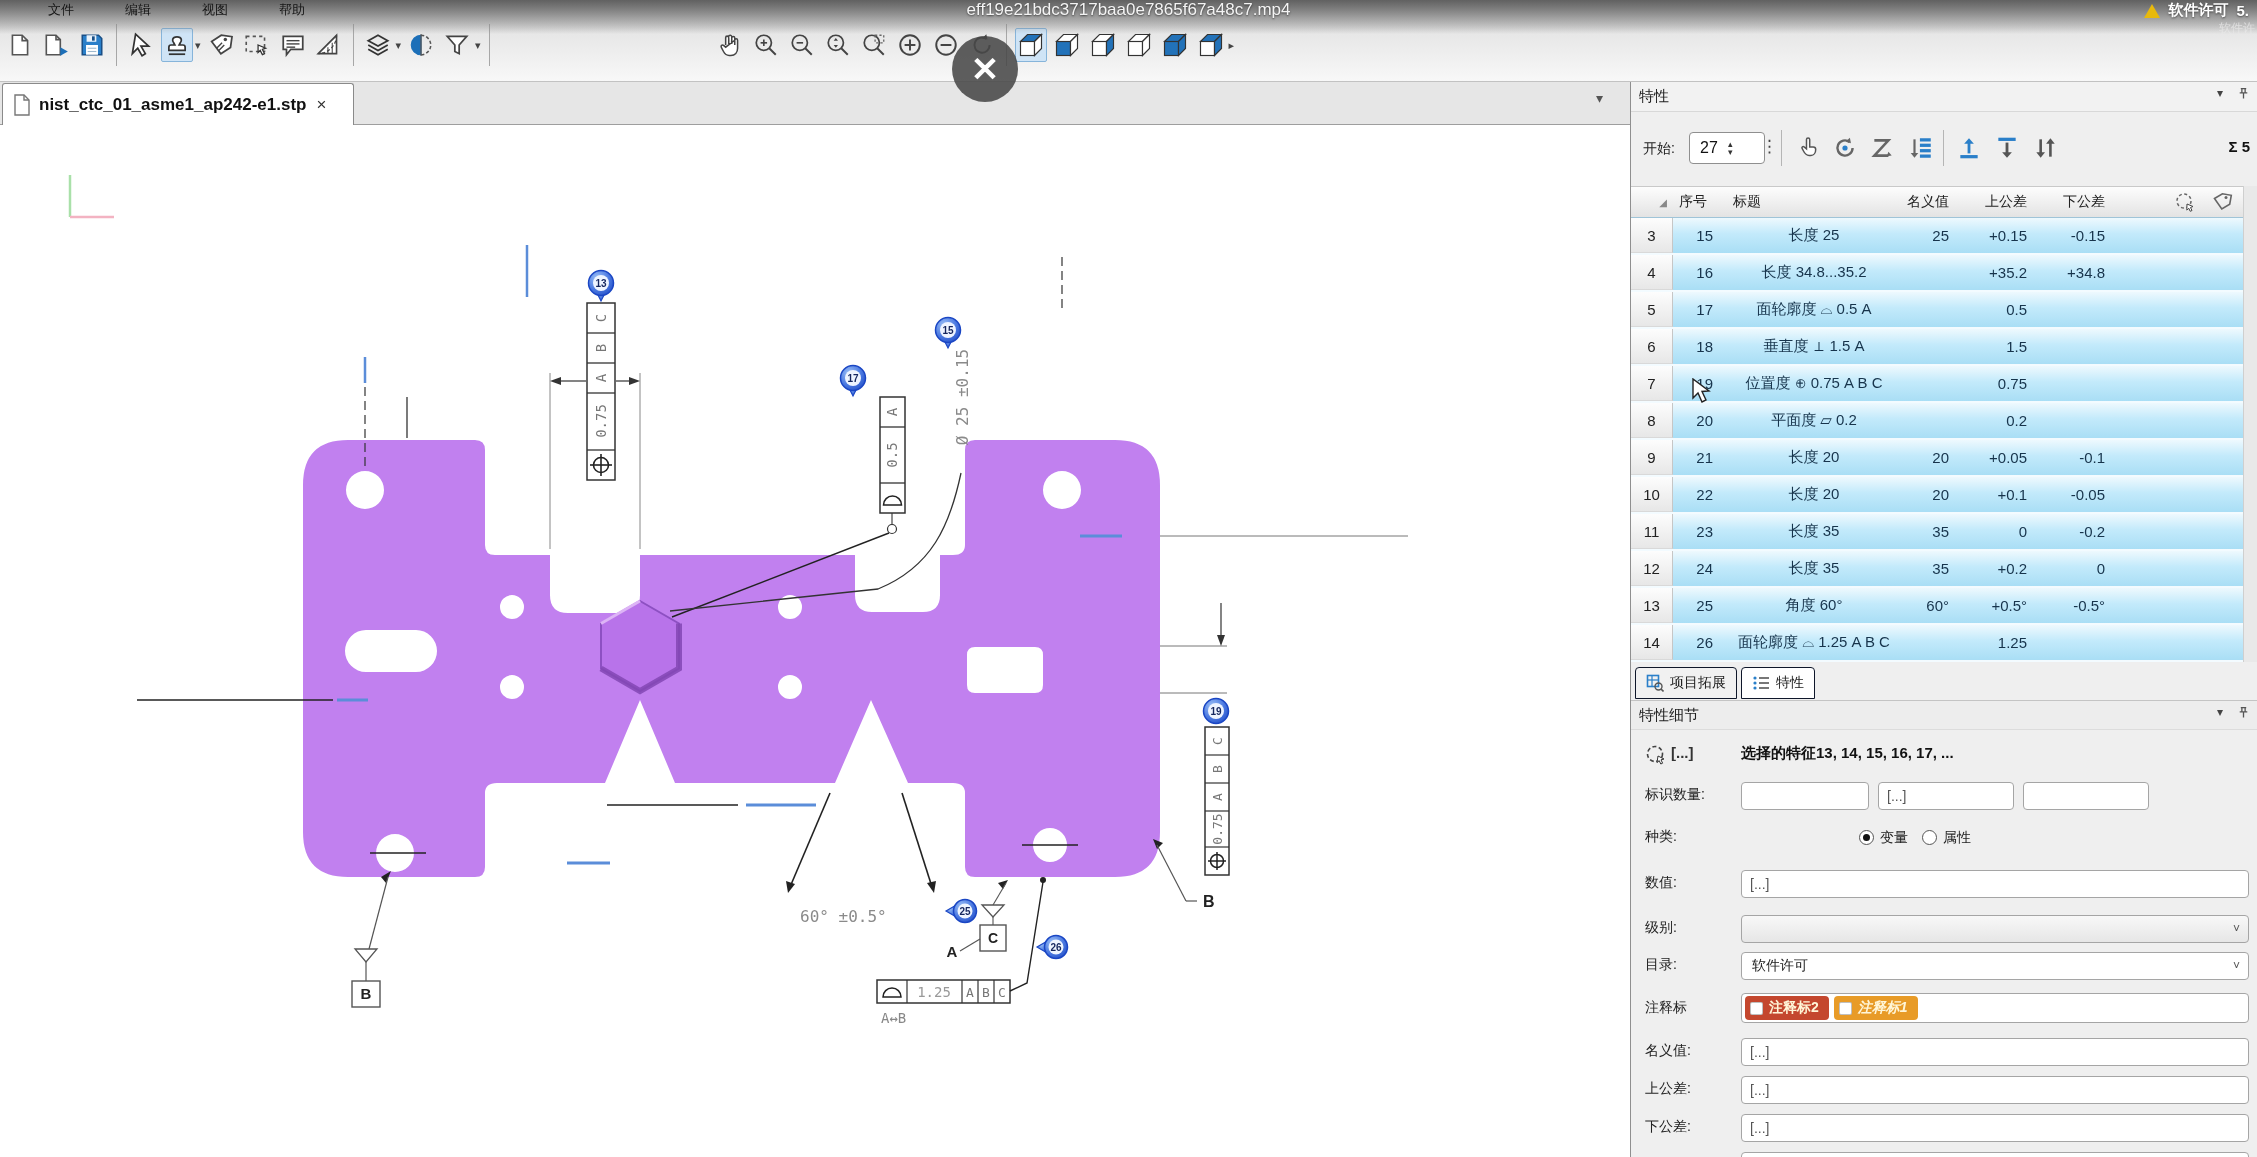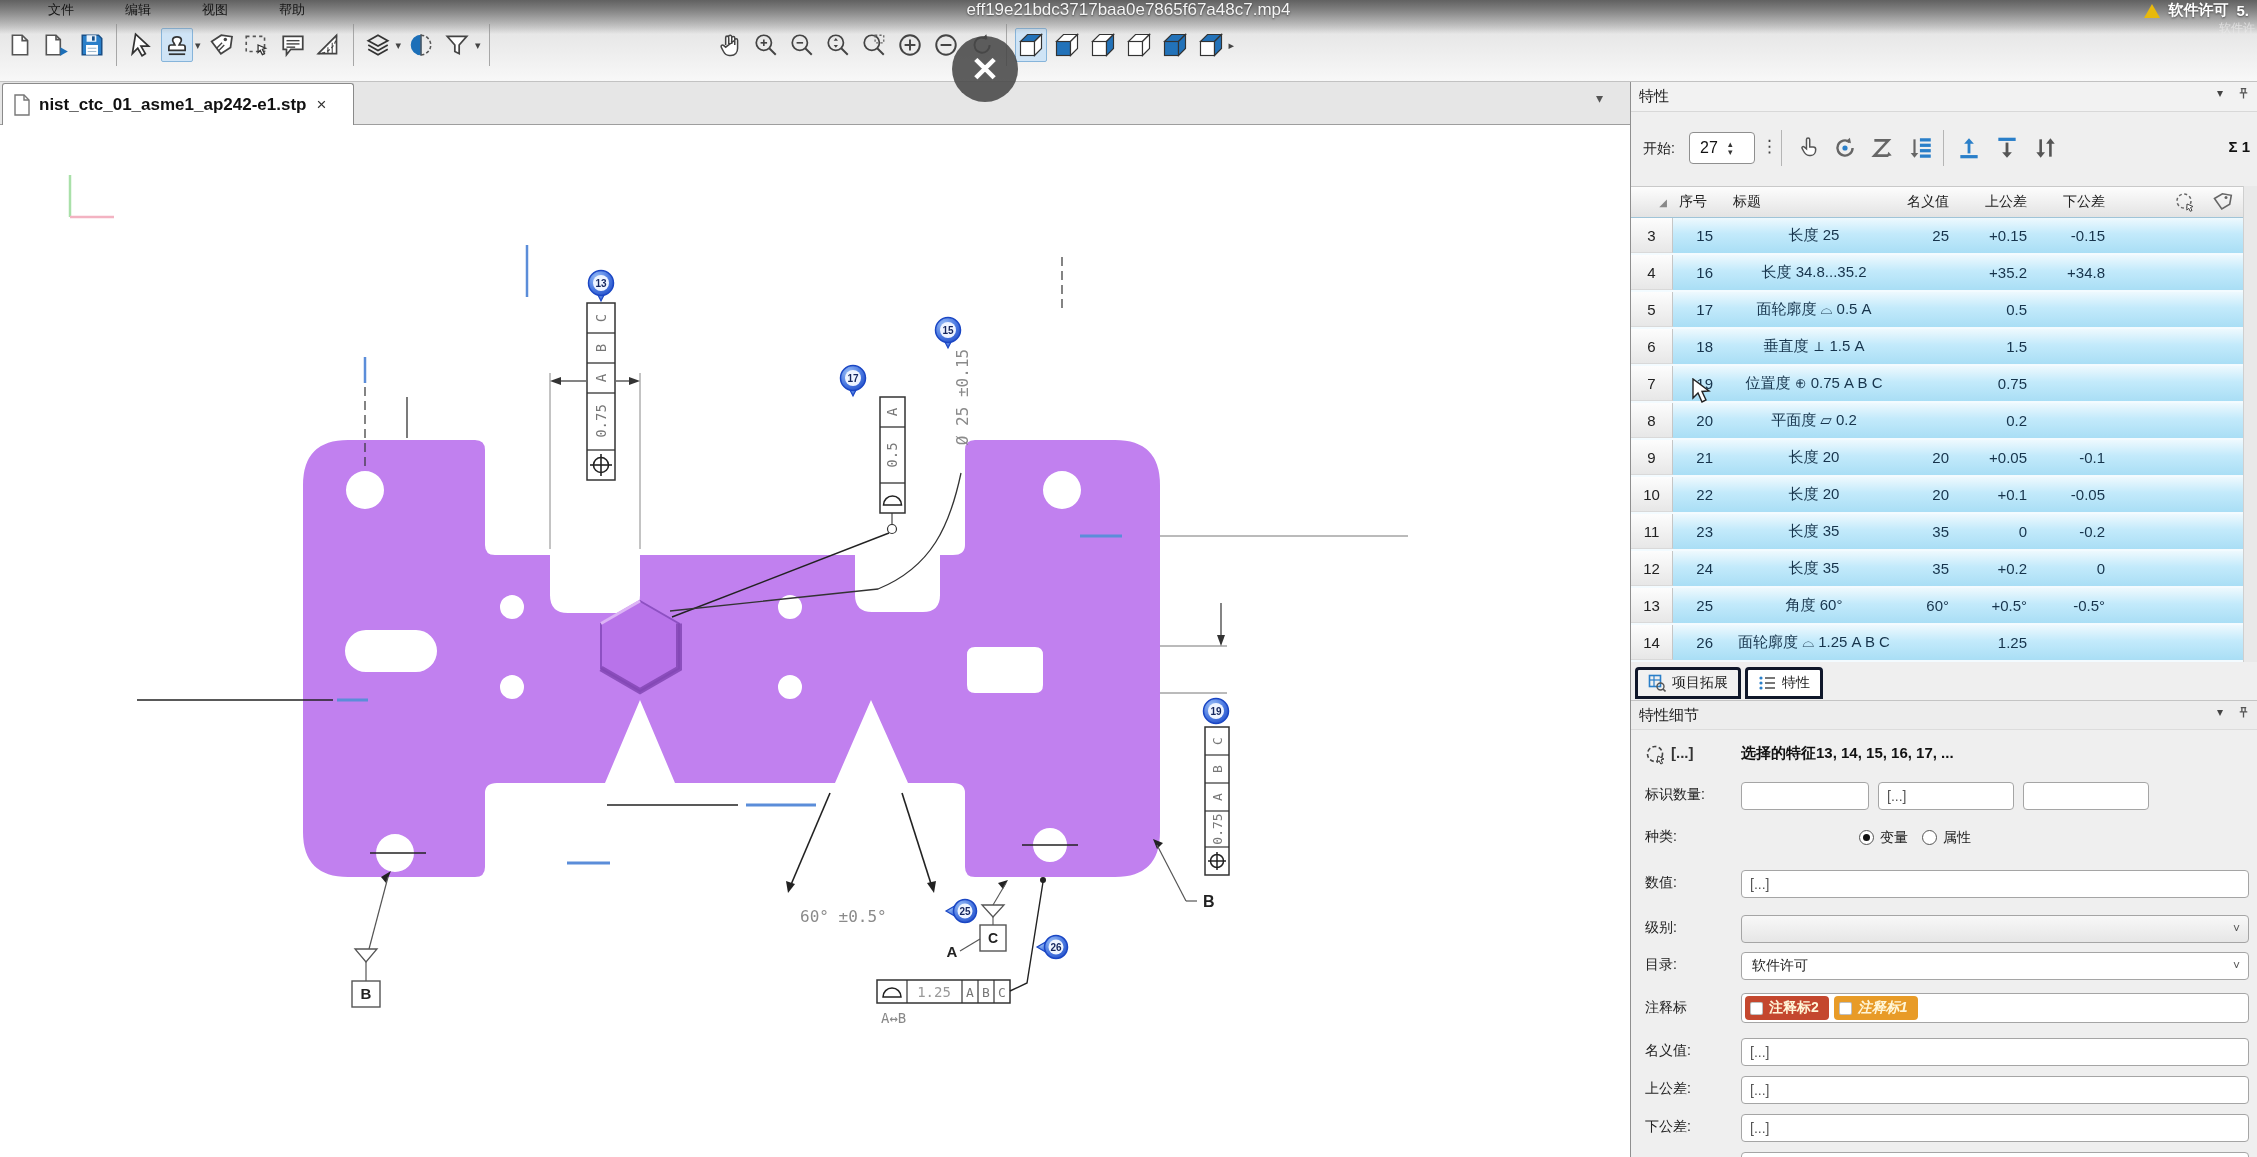--- a/index.html
+++ b/index.html
@@ -53,21 +53,21 @@
 
   
   .rpanel { position:absolute; left:1630px; top:82px; width:627px; height:1075px; background:#efefef;
     border-left:1px solid #8f8f8f; overflow:hidden; }
   .p-header { position:absolute; left:0; top:0; width:627px; height:30px; background:#f2f2f2;
     border-bottom:1px solid #d8d8d8; display:flex; align-items:center; padding:0 8px; }
   .p-header .ptitle { font-size:15px; color:#222; }
   .hdr-right { position:absolute; right:8px; top:4px; display:flex; gap:14px; align-items:center; color:#444; }
   .p-tools { position:absolute; left:0; top:30px; width:627px; height:74px; }
   .start-label { position:absolute; left:12px; top:28px; font-size:14px; color:#222; }
-  .spinner { position:absolute; left:58px; top:20px; width:66px; height:32px; background:#fff;
+  .spinner { position:absolute; left:58px; top:20px; width:76px; height:32px; background:#fff;
     border:1px solid #8f8f8f; border-radius:4px; display:flex; align-items:center; }
   .spinner input { width:38px; border:none; outline:none; font-size:16px; text-align:center;
     font-family:"Liberation Sans",sans-serif; color:#111; background:transparent; }
   .spin-arrows { display:flex; flex-direction:column; font-size:9px; color:#333; line-height:8px; }
   .spin-dots { position:absolute; left:130px; top:24px; font-size:17px; color:#444; }
   .ptool-sep { position:absolute; top:18px; width:1px; height:36px; background:#b5b5b5; }
   .pti { position:absolute; top:20px; width:32px; height:32px; display:flex; align-items:center; justify-content:center; }
   .sigma { position:absolute; right:8px; top:26px; font-size:15px; font-weight:bold; color:#111; }
 
   .p-thead { position:absolute; left:0; top:104px; width:627px; height:32px;
@@ -87,21 +87,21 @@
   .trow .ci { height:100%; display:flex; align-items:center; justify-content:center;
     background:linear-gradient(#fdfdfd,#e7e7e7); border-right:1px solid #c6c6c6;
     border-bottom:1px solid #d9d9d9; color:#222; font-size:15px; }
   .trow .cs { text-align:right; padding-right:12px; }
   .trow .ct { text-align:center; padding-left:8px; white-space:nowrap; }
   .trow .cn, .trow .cu, .trow .cl { text-align:right; padding-right:8px; }
   .scroll-strip { position:absolute; left:612px; top:104px; width:14px; height:476px;
     background:#e9e9e9; border-left:1px solid #cfcfcf; }
 
   .p-tabs { position:absolute; left:4px; top:585px; height:34px; display:flex; gap:4px; }
-  .ptab { display:flex; align-items:center; gap:6px; padding:0 10px; border:3px solid #0f172a;
+  .ptab { display:flex; align-items:center; gap:6px; padding:0 10px; border:1px solid #0f172a;
     border-radius:4px 4px 0 0; background:#f1f1f1; font-size:14px; color:#222; height:32px; }
   .ptab.active { background:#fff; }
 
   .p-details { position:absolute; left:0; top:618px; width:627px; height:457px; }
   .d-header { position:absolute; left:0; top:0; width:627px; height:30px; background:#ededed;
     border-top:1px solid #c4c4c4; border-bottom:1px solid #dcdcdc; display:flex; align-items:center; padding:0 8px; }
   .d-header .ptitle { font-size:15px; color:#222; }
   .drow { position:absolute; left:0; width:627px; height:34px; }
   .dlabel { position:absolute; left:14px; top:6px; font-size:14px; color:#222; }
   .din { position:absolute; height:28px; border:1px solid #a5a5a5; border-radius:4px; background:#fff;
@@ -635,21 +635,21 @@
           </svg>
       </div>
       <div class="pti" style="left:398px;">
         <svg width="26" height="26" viewBox="0 0 24 24">
             <line x1="8" y1="4" x2="8" y2="17" stroke="#555" stroke-width="2.4"></line>
             <path d="M8 21l-4-5h8z" fill="#555"></path>
             <line x1="17" y1="20" x2="17" y2="7" stroke="#555" stroke-width="2.4"></line>
             <path d="M17 3l-4 5h8z" fill="#555"></path>
           </svg>
       </div>
-      <span class="sigma">Σ 1</span>
+      <span class="sigma">Σ 5</span>
     </div>
 
     <div class="p-thead">
       <div class="thead-corner">◢</div>
       <div class="hseq">序号</div>
       <div class="htitle">标题</div>
       <div class="hx">名义值</div>
       <div class="hx">上公差</div>
       <div class="hx">下公差</div>
       <div></div>

